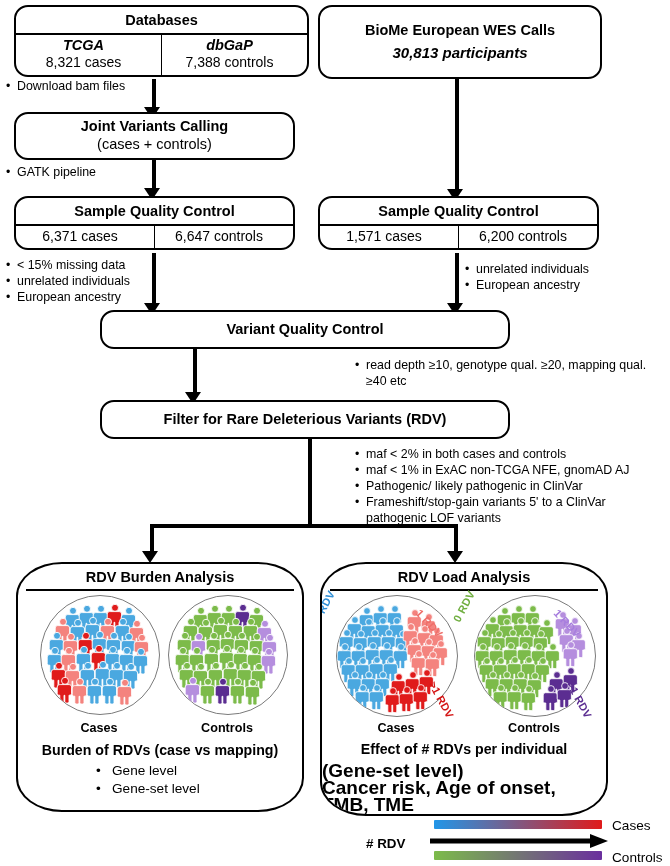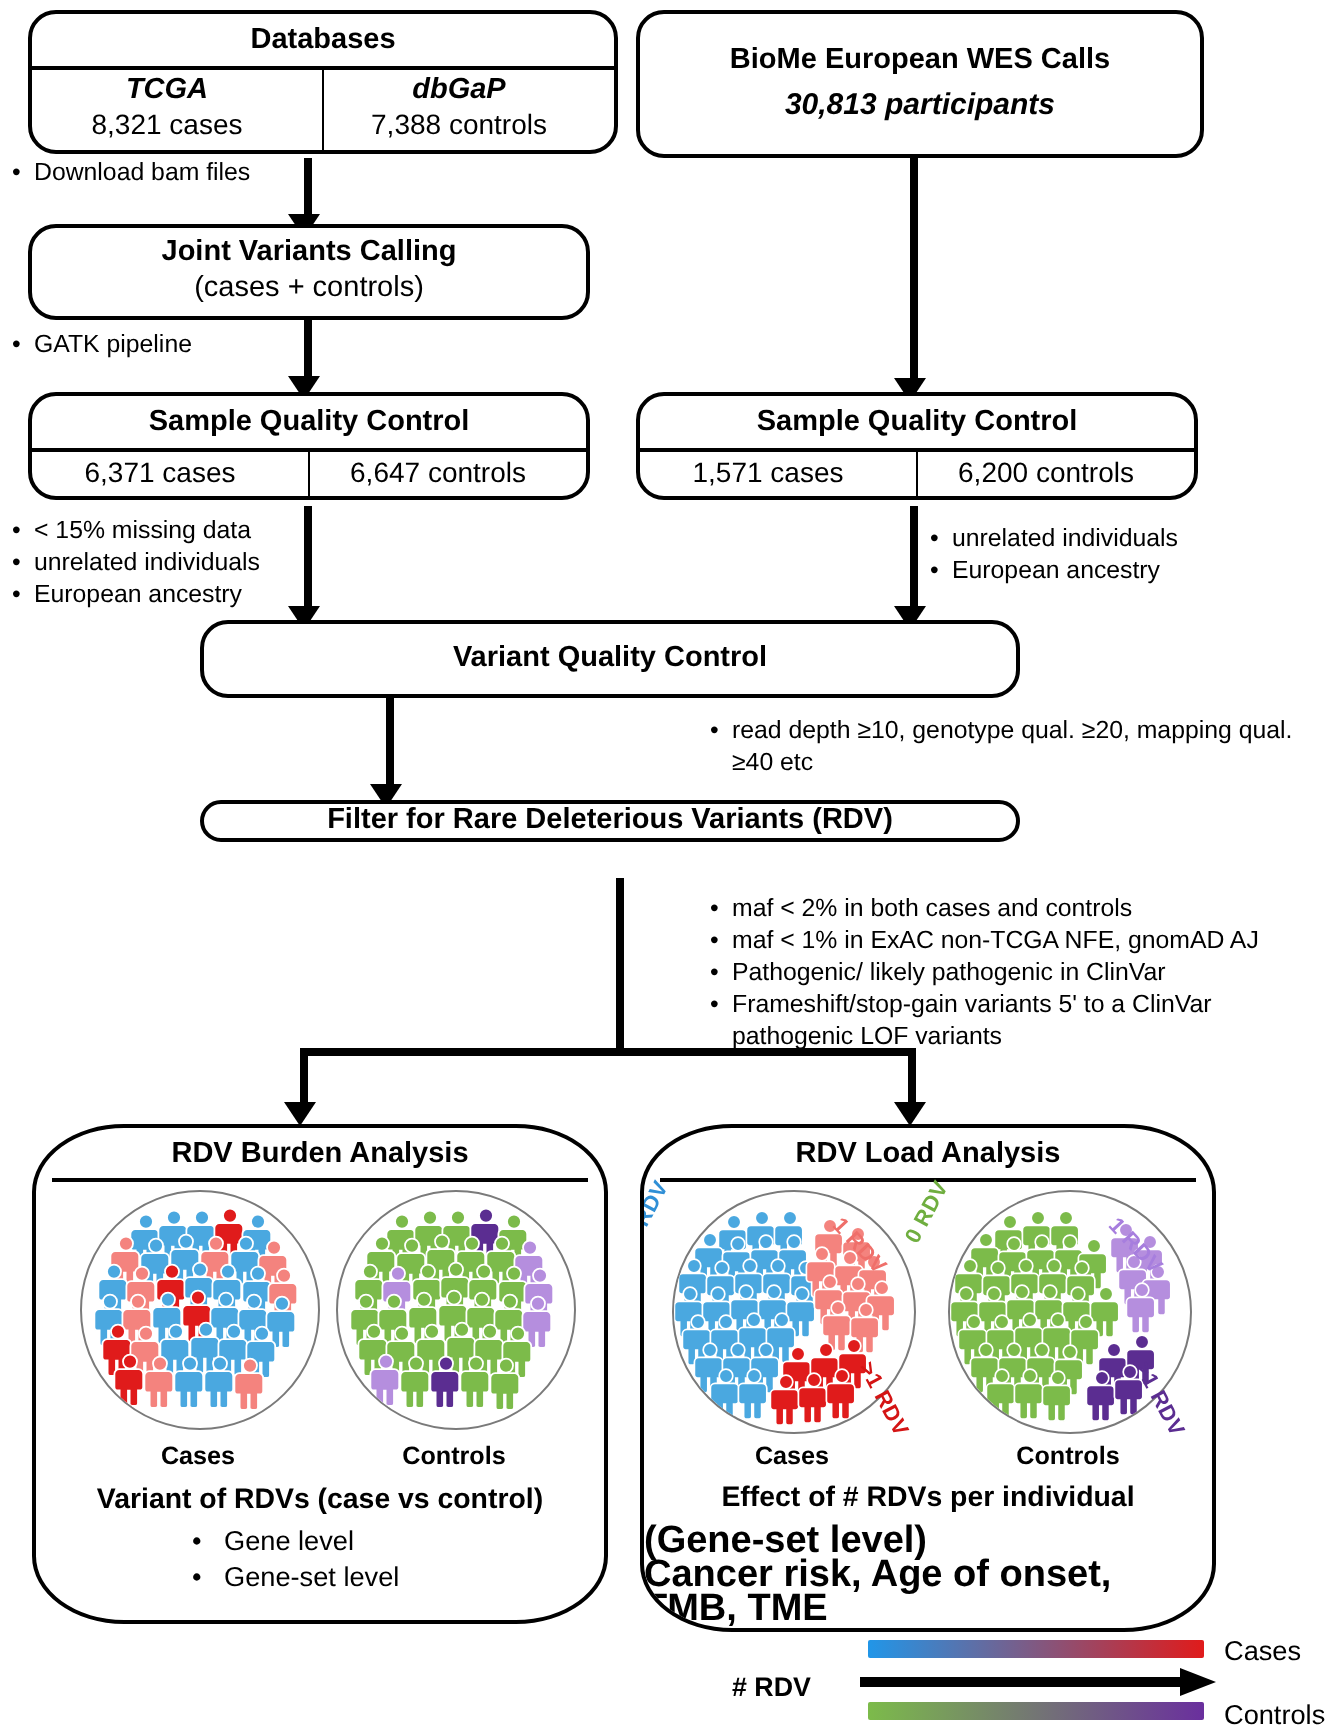--- a/index.html
+++ b/index.html
@@ -280,21 +280,21 @@
   <div class="vline" style="left:193px; top:349px; height:48px;"></div>
   <div class="arrowhead" style="left:185.3px; top:392px;"></div>
 
   <div class="notes" style="left:355px; top:358px; width:310px;">
     <div class="nrow">
       <span class="bul">•</span>
       <span class="ntext">read depth ≥10, genotype qual. ≥20, mapping qual. ≥40 etc</span>
     </div>
   </div>
 
-  <div class="fbox" style="left:100px; top:400px; width:410px; height:21px; display:flex; align-items:center; justify-content:center;">
+  <div class="fbox" style="left:100px; top:400px; width:410px; height:39px; display:flex; align-items:center; justify-content:center;">
     <div class="hdr" style="padding:0;">Filter for Rare Deleterious Variants (RDV)</div>
   </div>
 
   <div class="notes" style="left:355px; top:447px; width:312px;">
     <div class="nrow">
       <span class="bul">•</span>
       <span class="ntext">maf &lt; 2% in both cases and controls</span>
     </div>
     <div class="nrow">
       <span class="bul">•</span>
@@ -428,21 +428,21 @@
             <use href="#pg" x="69" y="93" fill="#7cbb4a"></use>
             <use href="#pg" x="84" y="94" fill="#7cbb4a"></use>
           </g>
         </svg>
       </div>
     </div>
 
     <div class="grpLabel" style="left:22px; top:157px; width:118px;">Cases</div>
     <div class="grpLabel" style="left:150px; top:157px; width:118px;">Controls</div>
 
-    <div class="ftxt" style="position:absolute; left:0; top:178px; width:100%;">Variant of RDVs (case vs control)</div>
+    <div class="ftxt" style="position:absolute; left:0; top:178px; width:100%;">Burden of RDVs (case vs mapping)</div>
 
     <div class="blist" style="position:absolute; left:0; top:198px; width:100%;">
       <div class="brow">
         <span class="bb">•</span>
         <span>Gene level</span>
       </div>
       <div class="brow">
         <span class="bb">•</span>
         <span>Gene-set level</span>
       </div>

